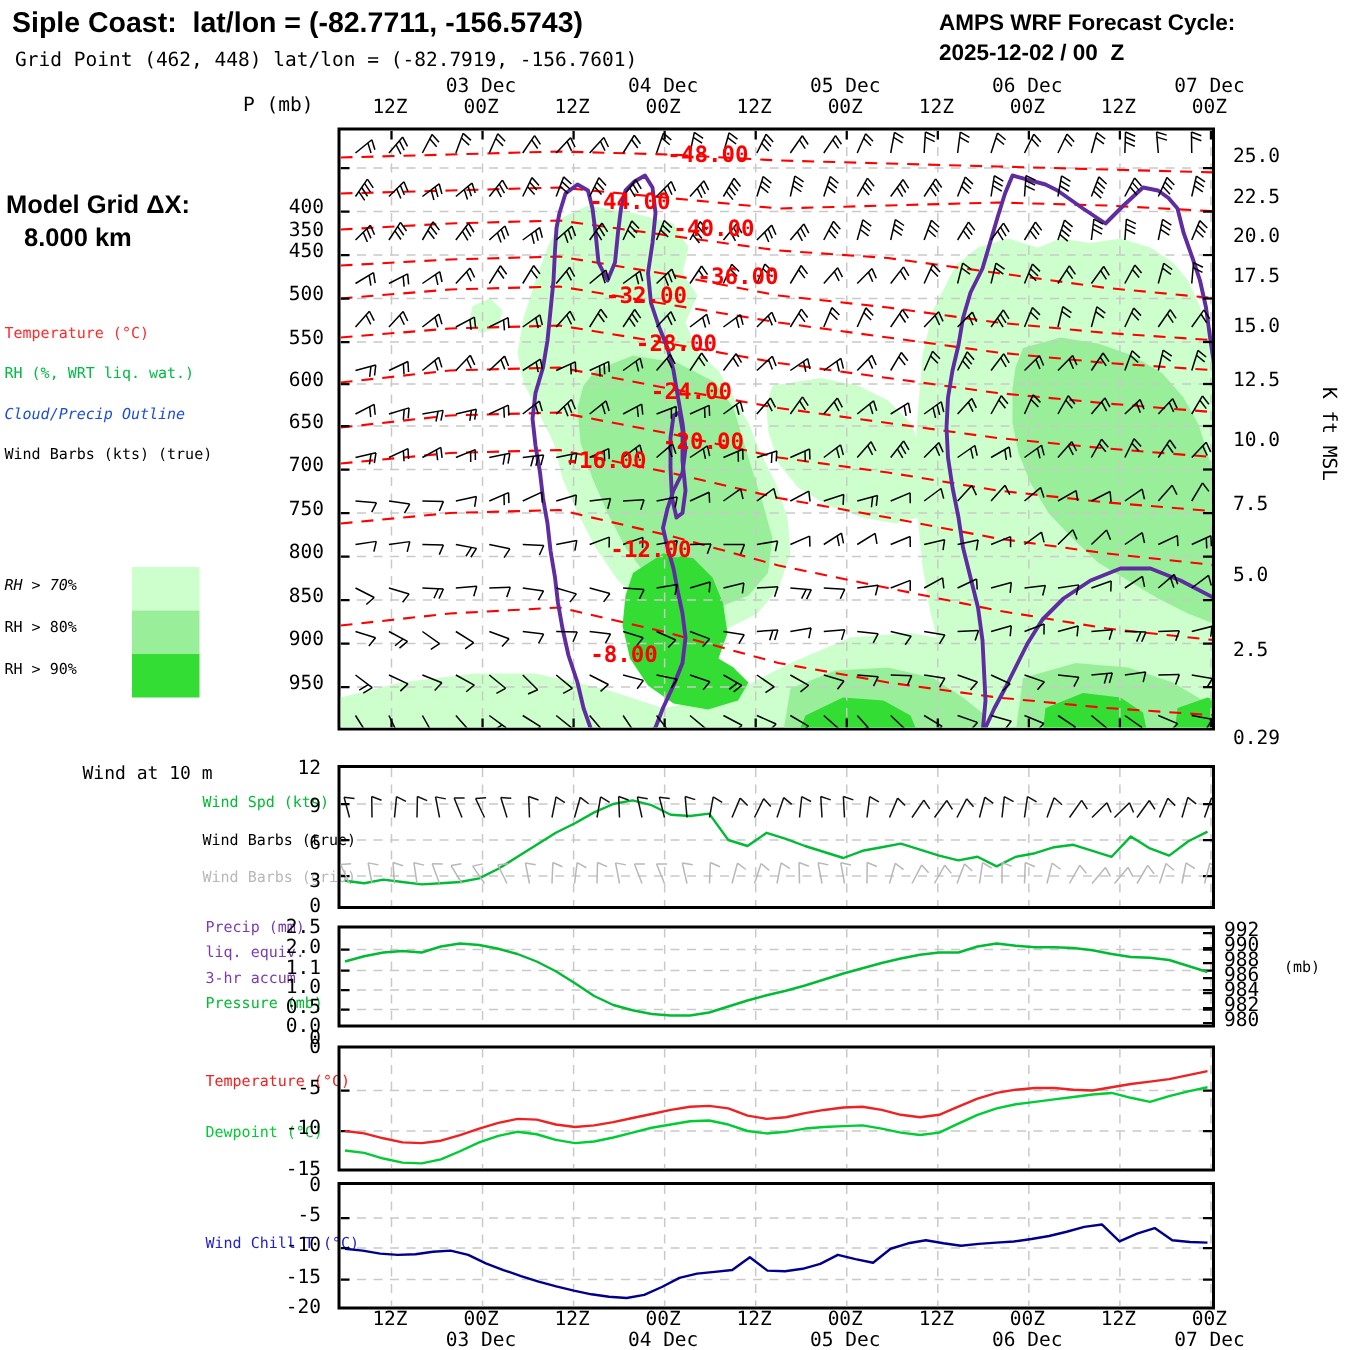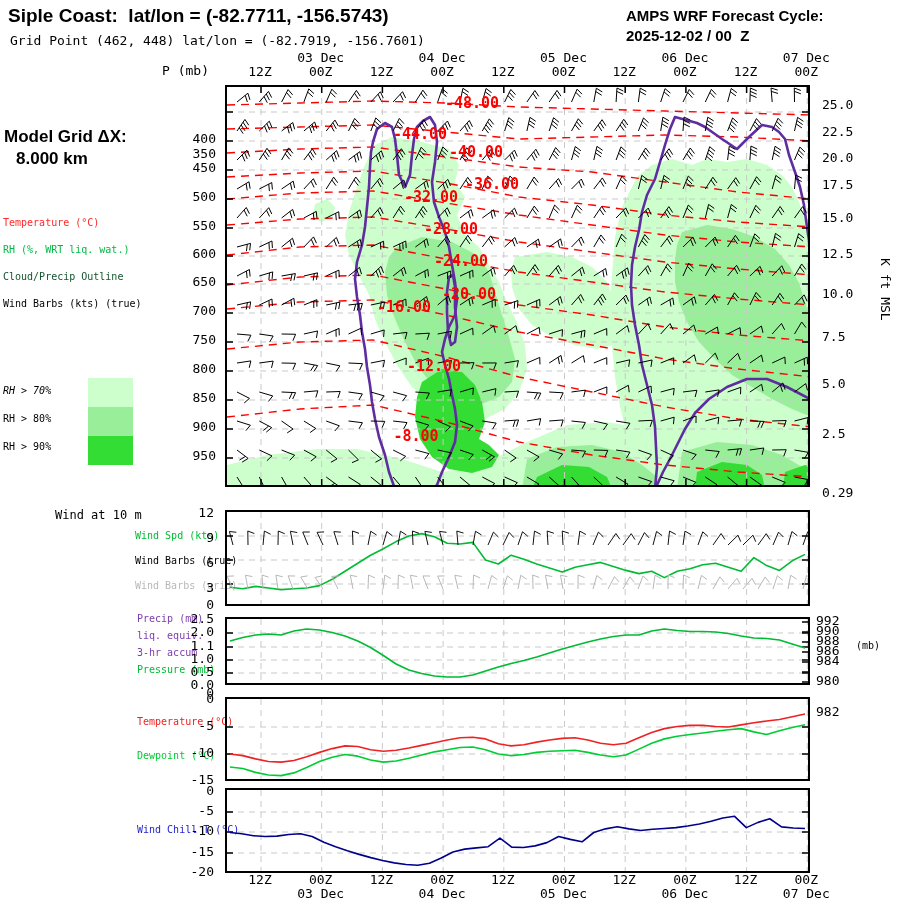--- a/index.html
+++ b/index.html
@@ -29,21 +29,21 @@
   <div class="abs sub" style="left:10px;top:33px;">Grid Point (462, 448) lat/lon = (-82.7919, -156.7601)</div>
   <div class="abs cycle" style="left:626px;top:6px;"><span>AMPS WRF Forecast Cycle:</span><br><span>2025-12-02 / 00  Z</span></div>
 
   <div class="abs mono13" style="left:162px;top:63px;">P (mb)</div>
 
   <div class="abs gridlab" style="left:4px;top:126px;"><span>Model Grid ΔX:</span><br><span style="padding-left:12px;">8.000 km</span></div>
 
   <div id="legend-items" class="abs" style="left:0;top:0;">
       <div class="abs leg" style="left:3px;top:217px;color:#ff2a2a;">Temperature (°C)</div>
       <div class="abs leg" style="left:3px;top:244px;color:#00bb44;">RH (%, WRT liq. wat.)</div>
-      <div class="abs leg" style="left:3px;top:271px;color:#14532d;">Cloud/Precip Outline</div>
+      <div class="abs leg" style="left:3px;top:271px;color:#1d4ed8;font-style:italic;">Cloud/Precip Outline</div>
       <div class="abs leg" style="left:3px;top:298px;color:#000000;">Wind Barbs (kts) (true)</div>
     </div>
   <div id="rh-legend" class="abs" style="left:0;top:0;">
       <div class="abs leg" style="left:3px;top:385px;font-style:italic;">RH &gt; 70%</div>
       <div class="abs" style="left:88px;top:378px;width:45px;height:29px;background:#ccffcc;"></div>
       <div class="abs leg" style="left:3px;top:413px;">RH &gt; 80%</div>
       <div class="abs" style="left:88px;top:407px;width:45px;height:29px;background:#99ee99;"></div>
       <div class="abs leg" style="left:3px;top:441px;">RH &gt; 90%</div>
       <div class="abs" style="left:88px;top:436px;width:45px;height:29px;background:#33dd33;"></div>
     </div>
@@ -1260,21 +1260,21 @@
       <div class="ticklab r" style="left:184px;top:638px;width:30px;">1.1</div>
       <div class="ticklab r" style="left:184px;top:651px;width:30px;">1.0</div>
       <div class="ticklab r" style="left:184px;top:664px;width:30px;">0.5</div>
       <div class="ticklab r" style="left:184px;top:677px;width:30px;">0.0</div>
       <div class="ticklab r" style="left:184px;top:685px;width:30px;">0</div>
       <div class="ticklab" style="left:816px;top:613px;">992</div>
       <div class="ticklab" style="left:816px;top:623px;">990</div>
       <div class="ticklab" style="left:816px;top:633px;">988</div>
       <div class="ticklab" style="left:816px;top:643px;">986</div>
       <div class="ticklab" style="left:816px;top:653px;">984</div>
-      <div class="ticklab" style="left:816px;top:663px;margin-top:41px;">982</div>
+      <div class="ticklab" style="left:816px;top:663px;">982</div>
       <div class="ticklab" style="left:816px;top:673px;">980</div>
       <div class="ticklab r" style="left:184px;top:691px;width:30px;">0</div>
       <div class="ticklab r" style="left:184px;top:718px;width:30px;">-5</div>
       <div class="ticklab r" style="left:184px;top:745px;width:30px;">-10</div>
       <div class="ticklab r" style="left:184px;top:772px;width:30px;">-15</div>
       <div class="ticklab r" style="left:184px;top:783px;width:30px;">0</div>
       <div class="ticklab r" style="left:184px;top:803px;width:30px;">-5</div>
       <div class="ticklab r" style="left:184px;top:823px;width:30px;">-10</div>
       <div class="ticklab r" style="left:184px;top:844px;width:30px;">-15</div>
       <div class="ticklab r" style="left:184px;top:864px;width:30px;">-20</div>

